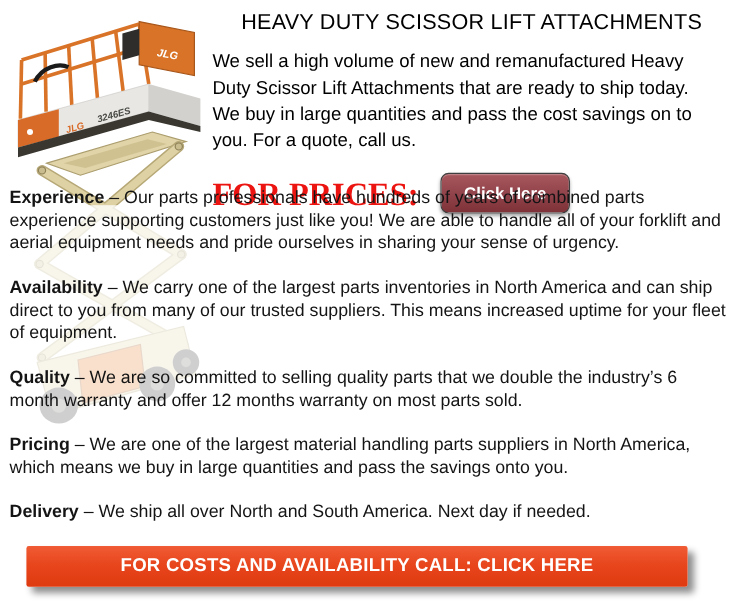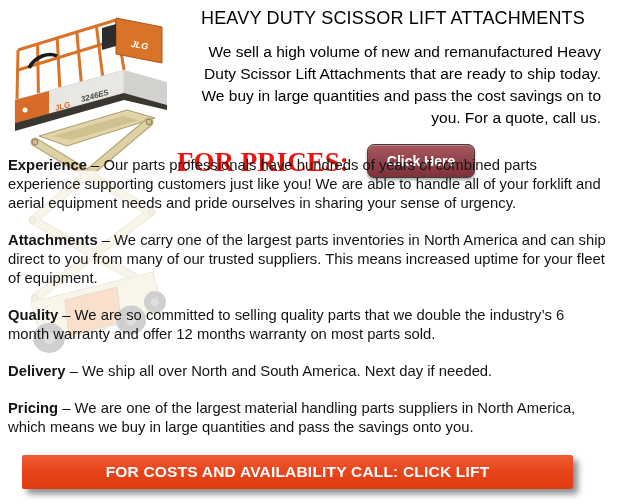--- a/index.html
+++ b/index.html
@@ -15,21 +15,21 @@
   .fade{position:absolute;left:0;top:171px;width:196px;height:195px;
         background:rgba(255,255,255,0.78);z-index:1;pointer-events:none;}
   
   .header{position:absolute;left:177px;top:8px;width:432px;z-index:2;}
   .title{
     margin:0 0 12px 0;
     font-size:18px;font-weight:400;color:#000;letter-spacing:.2px;text-align:center;
   }
   .intro{
     margin:0;width:424px;
-    font-size:15.5px;line-height:22px;color:#000;text-align:right;
+    font-size:15.5px;line-height:22px;color:#000;
   }
   .prices-row{margin-top:15px;display:flex;align-items:flex-end;gap:18px;}
   .prices-label{
     font-family:"Liberation Serif",serif;
     font-weight:700;font-size:27px;color:#ec1410;
   }
   .click-btn{
     font-family:"Liberation Sans",sans-serif;
     font-size:14px;font-weight:700;color:#fff;
     background:linear-gradient(#a8575d 0%,#90424a 55%,#7f3138 100%);
@@ -133,23 +133,23 @@
     <h1 class="title">HEAVY DUTY SCISSOR LIFT ATTACHMENTS</h1>
     <p class="intro">We sell a high volume of new and remanufactured Heavy Duty Scissor Lift Attachments that are ready to ship today. We buy in large quantities and pass the cost savings on to you. For a quote, call us.</p>
     <div class="prices-row">
       <span class="prices-label">FOR PRICES:</span>
       <button class="click-btn">Click Here</button>
     </div>
   </div>
 
   <div class="copy">
     <p><b>Experience</b> <span>– Our parts professionals have hundreds of years of combined parts experience supporting customers just like you!  We are able to handle all of your forklift and aerial equipment needs and pride ourselves in sharing your sense of urgency.</span></p>
-    <p><b>Attachments</b> <span>– We carry one of the largest parts inventories in North America and can ship direct to you from many of our trusted suppliers.  This means increased uptime for your fleet of equipment.</span></p>
+    <p><b>Availability</b> <span>– We carry one of the largest parts inventories in North America and can ship direct to you from many of our trusted suppliers.  This means increased uptime for your fleet of equipment.</span></p>
     <p><b>Quality</b> <span>– We are so committed to selling quality parts that we double the industry’s 6 month warranty and offer 12 months warranty on most parts sold.</span></p>
+    <p><b>Pricing</b> <span>– We are one of the largest material handling parts suppliers in North America, which means we buy in large quantities and pass the savings onto you.</span></p>
     <p><b>Delivery</b> <span>– We ship all over North and South America.  Next day if needed.</span></p>
-    <p><b>Pricing</b> <span>– We are one of the largest material handling parts suppliers in North America, which means we buy in large quantities and pass the savings onto you.</span></p>
   </div>
 
   <div class="banner">
-    <span class="banner-text">FOR COSTS AND AVAILABILITY CALL: CLICK LIFT</span>
+    <span class="banner-text">FOR COSTS AND AVAILABILITY CALL: CLICK HERE</span>
   </div>
 
 </div>
 
 </body></html>

